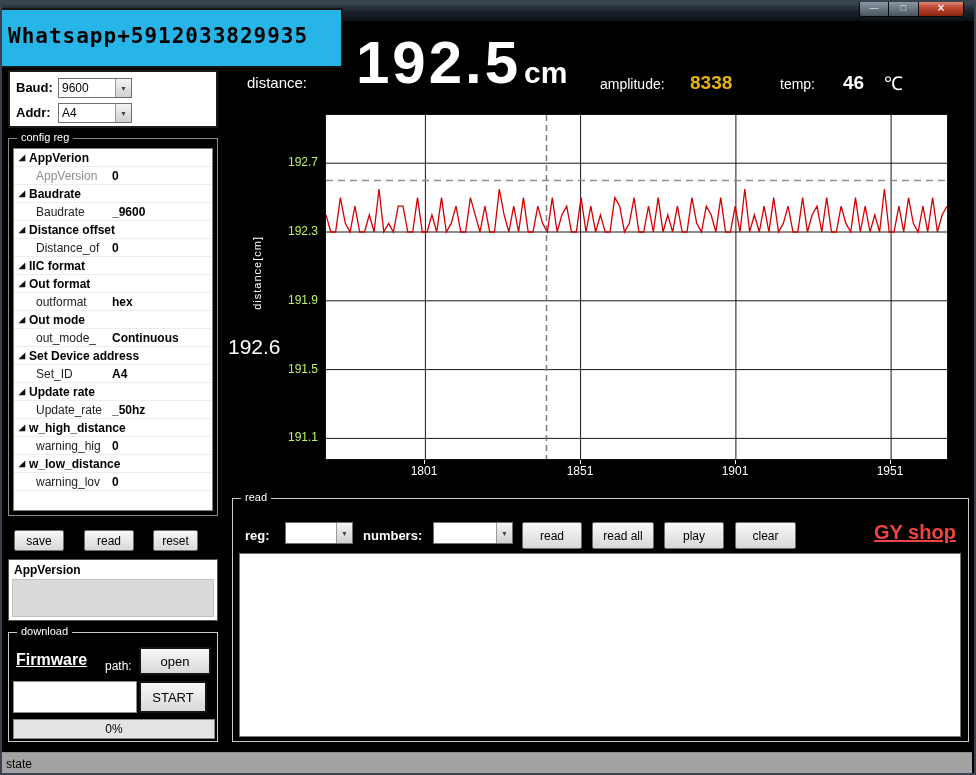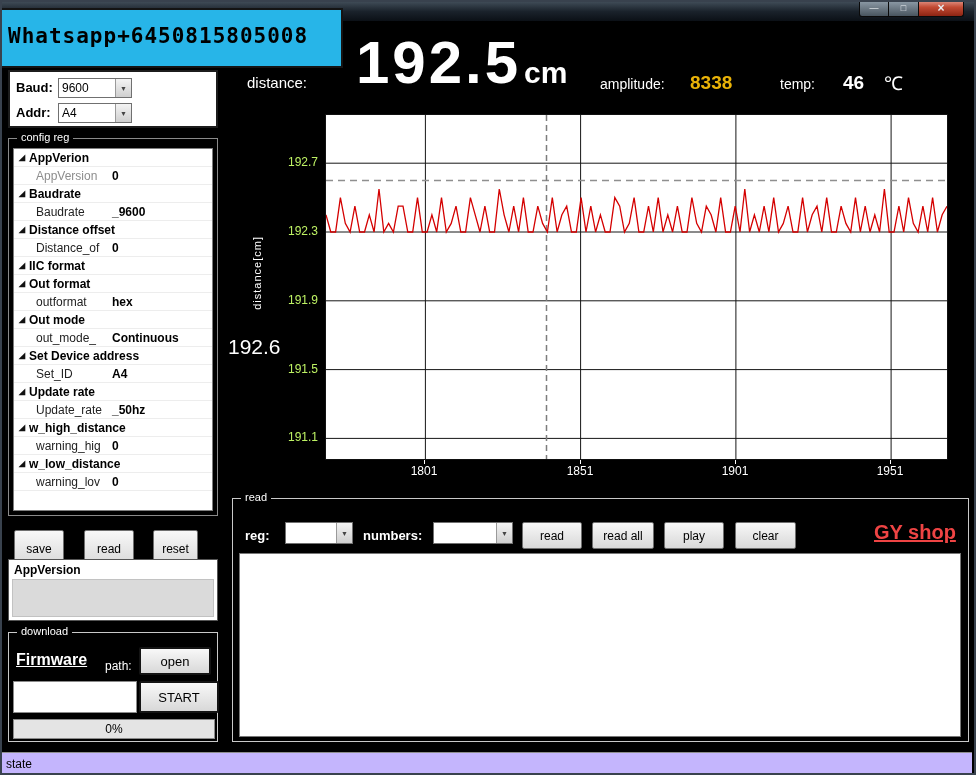--- a/index.html
+++ b/index.html
@@ -51,33 +51,33 @@
   .tree { position:absolute; left:4px; top:9px; right:4px; bottom:4px; background:#fff;
     border:1px solid #7d7d7d; overflow:hidden; }
   .tree-row { height:18px; display:flex; align-items:center; border-bottom:1px solid #ededed; font-size:12px; color:#000; background:#fff; }
   .tree-row.parent { font-weight:bold; }
   .tri { width:15px; padding-left:5px; font-size:8px; color:#111; }
   .tree-row.child { padding-left:22px; }
   .cname { width:76px; overflow:hidden; white-space:nowrap; color:#222; }
   .cname.muted { color:#8d8d8d; }
   .cval { font-weight:bold; color:#000; }
 
-  .cfg-btn { position:absolute; height:37px; }
+  .cfg-btn { position:absolute; height:21px; }
   
   .appver-box { position:absolute; left:8px; top:559px; width:210px; height:62px; background:#fff; border:1px solid #555; }
   .appver-label { position:absolute; left:5px; top:3px; font-size:12px; font-weight:bold; color:#000; }
   .appver-inner { position:absolute; left:3px; right:3px; top:19px; bottom:3px; background:#dadada; border:1px solid #c2c2c2; }
 
   
   .download-group { left:8px; top:632px; width:210px; height:110px; border-color:#c9c9c9; }
   .firmware-label { position:absolute; left:7px; top:18px; color:#fff; font-size:16px; font-weight:bold; text-decoration:underline; }
   .path-label { position:absolute; left:96px; top:26px; color:#fff; font-size:12px; }
   .open-btn { position:absolute; left:130px; top:14px; width:72px; height:28px; border:2px solid #141414; font-size:13px; }
   .fw-input { position:absolute; left:4px; top:48px; width:124px; height:32px; background:#fff; border:1px solid #8a8a8a; }
-  .start-btn { position:absolute; left:130px; top:48px; width:80px; height:32px; border:2px solid #141414; font-size:13px; }
+  .start-btn { position:absolute; left:130px; top:48px; width:68px; height:32px; border:2px solid #141414; font-size:13px; }
   .progress { position:absolute; left:4px; top:86px; width:202px; height:20px; background:#e4e4e4;
     border:1px solid #8a8a8a; display:flex; align-items:center; justify-content:center; font-size:12px; color:#000; }
 
   
   .ro-label { position:absolute; color:#fff; }
   .distance-label { left:247px; top:74px; font-size:15px; }
   .big-value { position:absolute; left:356px; top:28px; font-size:60px; font-weight:bold; color:#fff; letter-spacing:3px; }
   .big-unit { position:absolute; left:524px; top:56px; font-size:30px; font-weight:bold; color:#fff; }
   .amp-label { left:600px; top:76px; font-size:14px; }
   .amp-value { position:absolute; left:690px; top:72px; font-size:19px; font-weight:bold; color:#eab308; }
@@ -102,39 +102,39 @@
   .read-label-sm { position:absolute; color:#fff; font-size:13px; font-weight:bold; }
   .reg-label { left:12px; top:29px; }
   .numbers-label { left:130px; top:29px; }
   .reg-combo { left:52px; top:23px; width:68px; height:22px; }
   .numbers-combo { left:200px; top:23px; width:80px; height:22px; }
   .read-btn-row { position:absolute; height:27px; top:23px; }
   .gy-shop { position:absolute; left:641px; top:22px; color:#ef4444; font-size:20px; font-weight:bold; text-decoration:underline; }
   .outbox { position:absolute; left:6px; top:54px; width:722px; height:184px; background:#fff; border:1px solid #777; }
 
   
-  .statusbar { position:absolute; left:0; right:4px; top:752px; height:23px; background:#c4b5fd;
+  .statusbar { position:absolute; left:0; right:4px; top:752px; height:23px; background:#a3a3a3;
     border-top:1px solid #8e8e8e; z-index:5;text-align:right; }
   .status-text { position:absolute; left:6px; top:4px; font-size:12px; color:#000; }
 </style>
 </head>
 <body>
 
 <div class="frame"></div>
 
 <div class="titlebar">
   <div class="winbtns">
     <div class="winbtn min">—</div>
     <div class="winbtn max">□</div>
     <div class="winbtn close">×</div>
   </div>
 </div>
 
 <div class="banner">
-  <div class="banner-text">Whatsapp+6450815805008</div>
+  <div class="banner-text">Whatsapp+5912033829935</div>
 </div>
 
 <div class="conn-box">
   <span class="conn-label" style="left:6px; top:8px;">Baud:</span>
   <div class="combo" style="left:48px; top:6px; width:74px; height:20px;">
     <span class="combo-val">9600</span>
     <span class="combo-arrow">▼</span>
   </div>
   <span class="conn-label" style="left:6px; top:33px;">Addr:</span>
   <div class="combo" style="left:48px; top:31px; width:74px; height:20px;">

